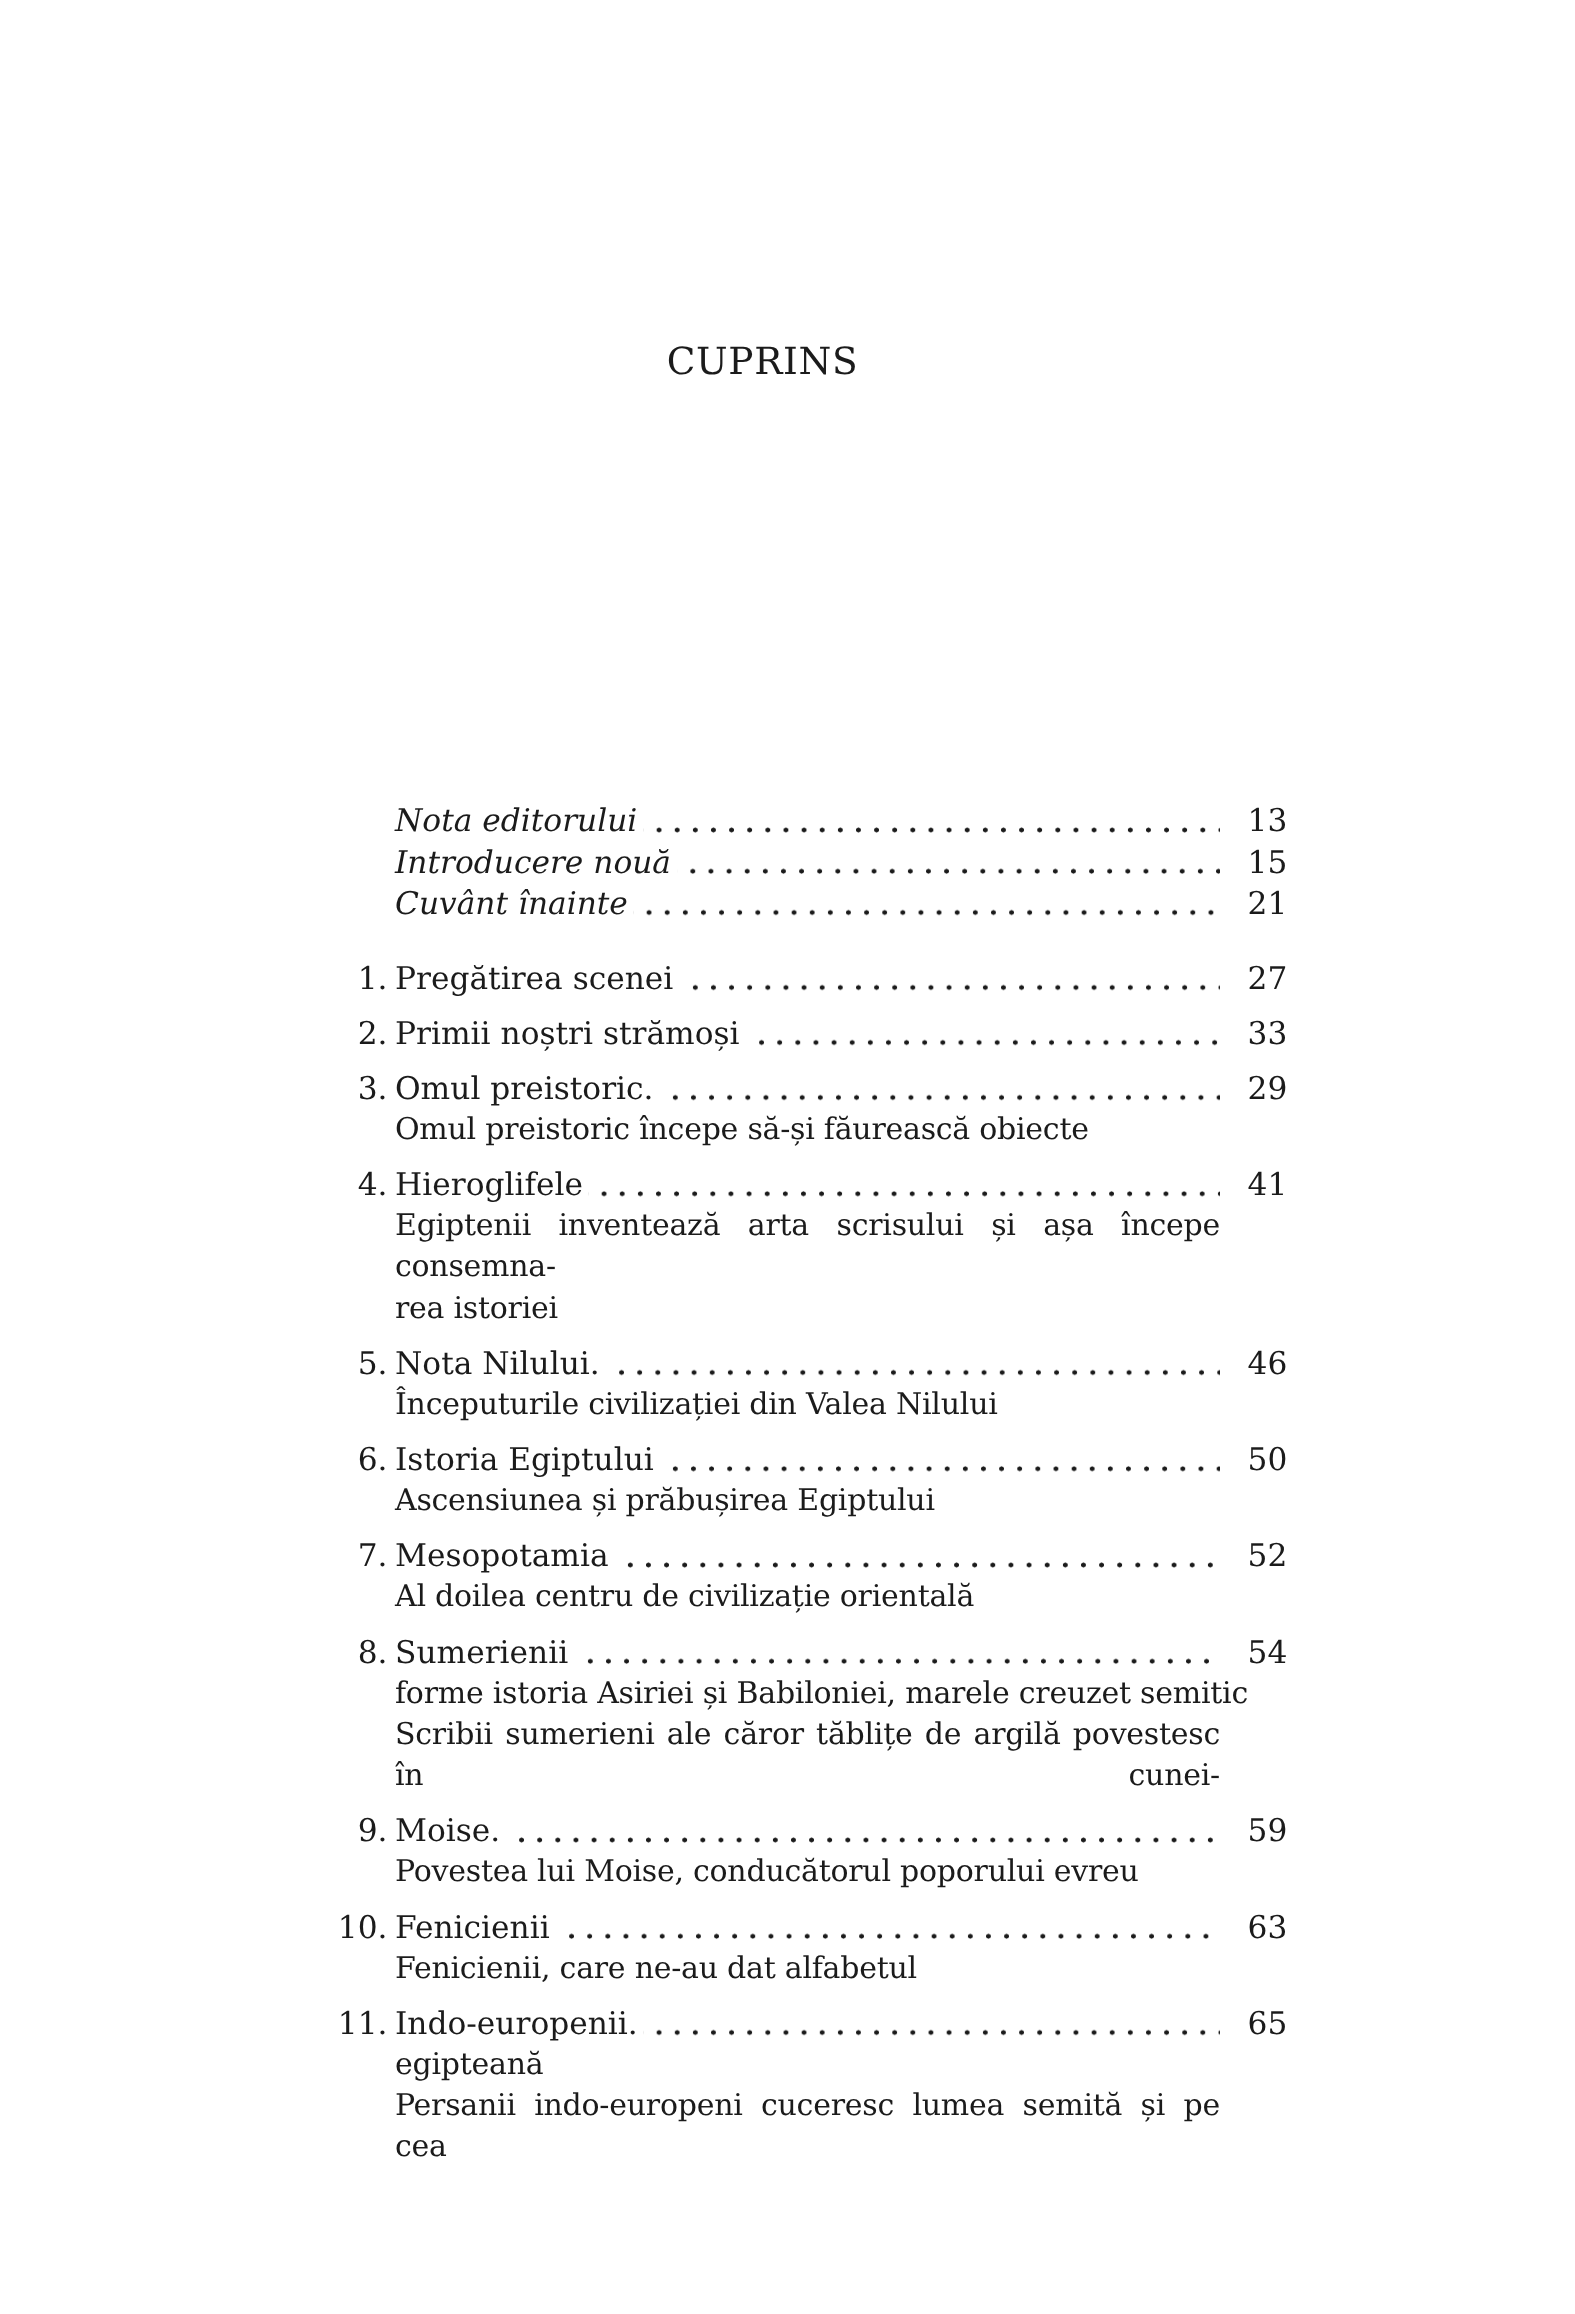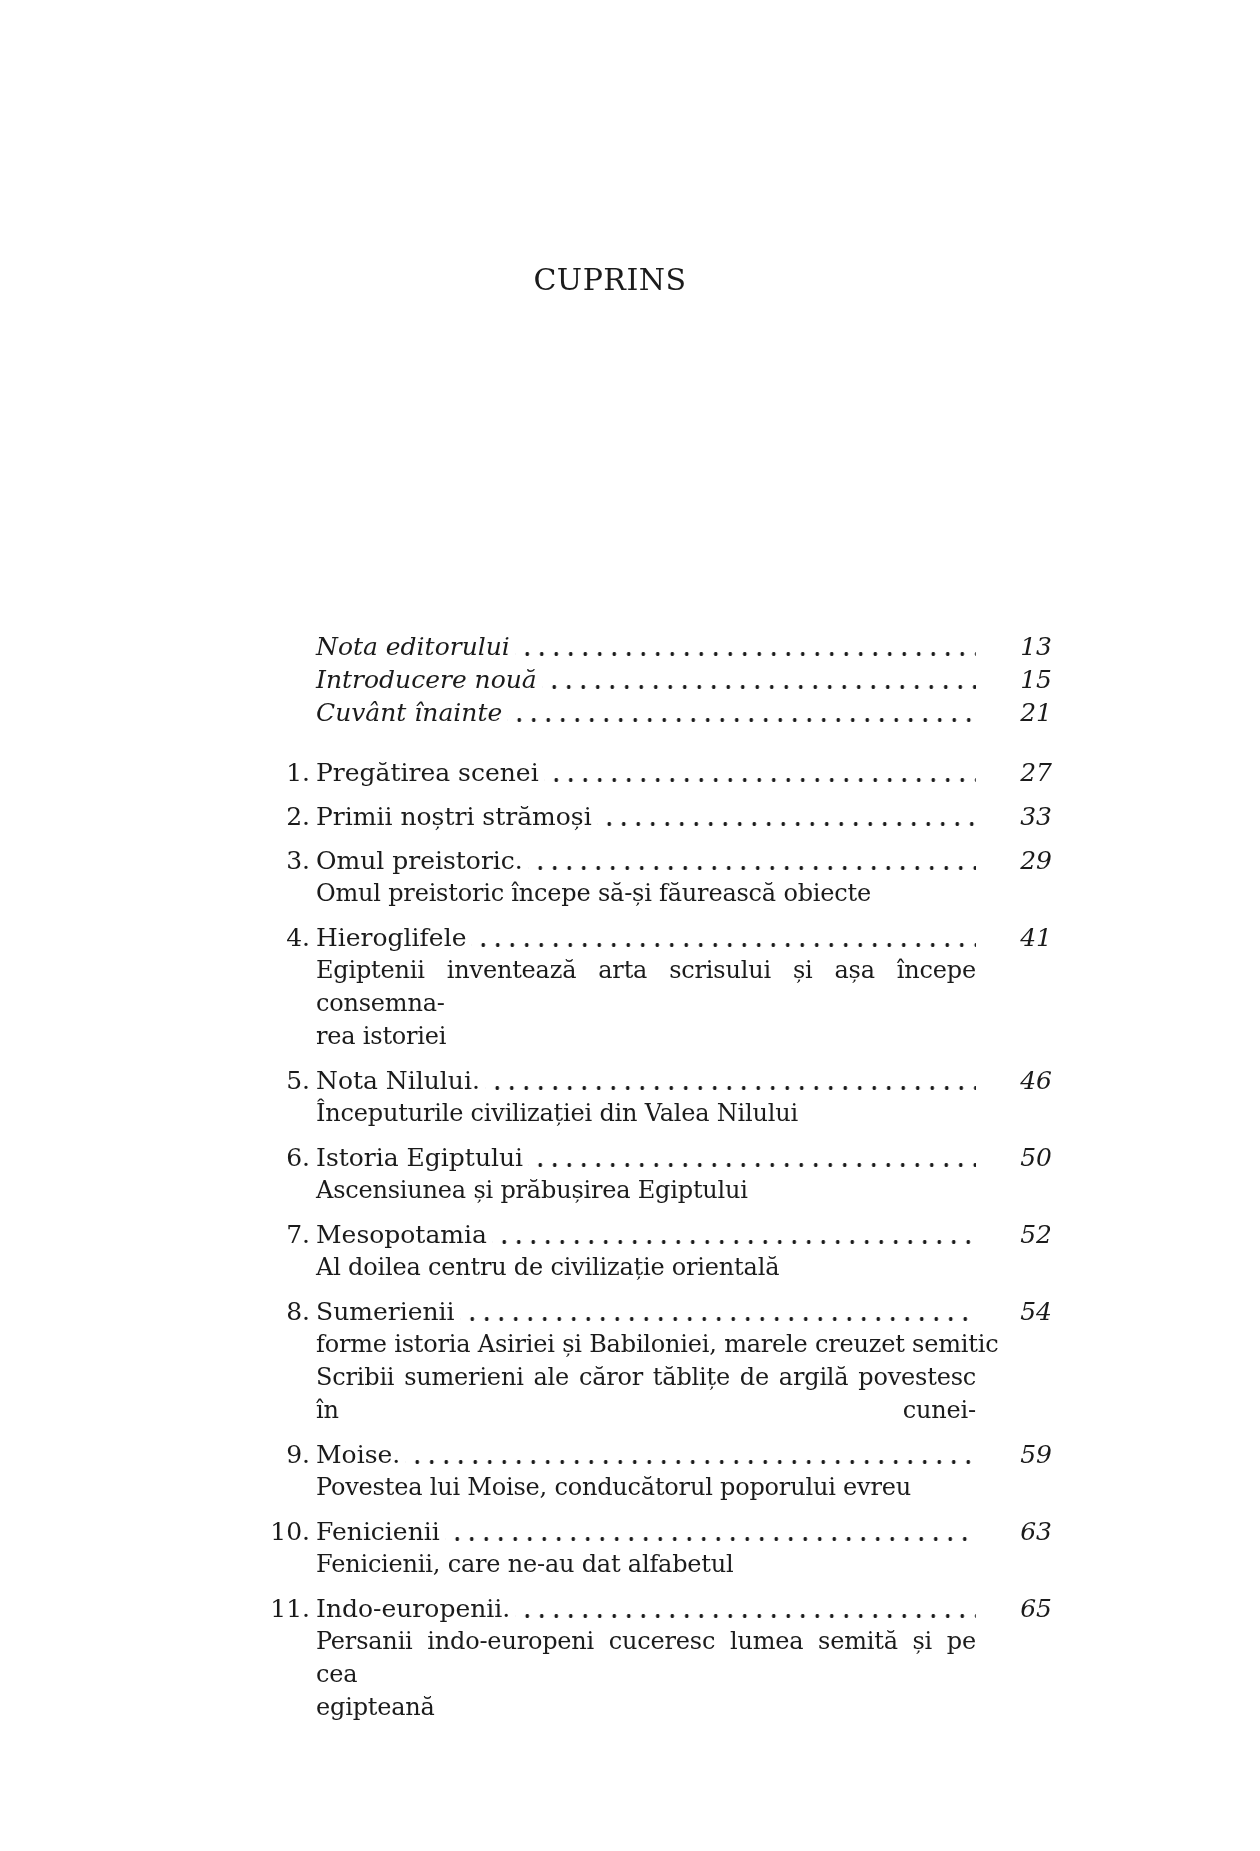--- a/index.html
+++ b/index.html
@@ -7,21 +7,21 @@
     width: 1260px;
     height: 1851px;
     background: #ffffff;
     color: #1b1b1b;
     font-family: "DejaVu Serif", "Liberation Serif", serif;
     overflow: hidden;
   }
   .page { width: 1260px; height: 1851px; position: relative; }
 
   .title {
-    margin: 0;
+    margin: 10px;
     padding-top: 262px;
     margin-left: 280px;
     width: 660px;
     text-align: center;
     font-size: 30px;
     font-weight: normal;
     line-height: 35px;
     letter-spacing: 0.5px;
     color: #1b1b1b;
   }
@@ -59,22 +59,21 @@
     min-width: 0;
     margin-left: 5px;
     background-image: radial-gradient(circle, #1b1b1b 1.7px, rgba(0,0,0,0) 2.1px);
     background-size: 14.5px 6px;
     background-repeat: repeat-x;
     background-position: left 5px bottom 6px;
   }
   .pagenum {
     flex: none;
     width: 76px;
-    text-align: right;
-    font-style: italic;
+    text-align: center;
   }
 
   .front { margin-bottom: 27px; }
   .entry { margin-bottom: 11px; }
 
   .subtitle {
     margin-left: 68px;
     width: 660px;
     font-size: 24px;
     line-height: 33px;
@@ -222,19 +221,19 @@
           </div>
         </div>
         <div class="entry">
           <div class="row">
             <span class="num">11.</span>
             <span class="etitle">Indo-europenii.</span>
             <span class="leader"></span>
             <span class="pagenum">65</span>
           </div>
           <div class="subtitle">
+            <div class="sub-line">egipteană</div>
             <div class="sub-line fill">Persanii indo-europeni cuceresc lumea semită și pe cea</div>
-            <div class="sub-line">egipteană</div>
           </div>
         </div>
       </div>
   </div>
 </div>
 
 </body></html>

